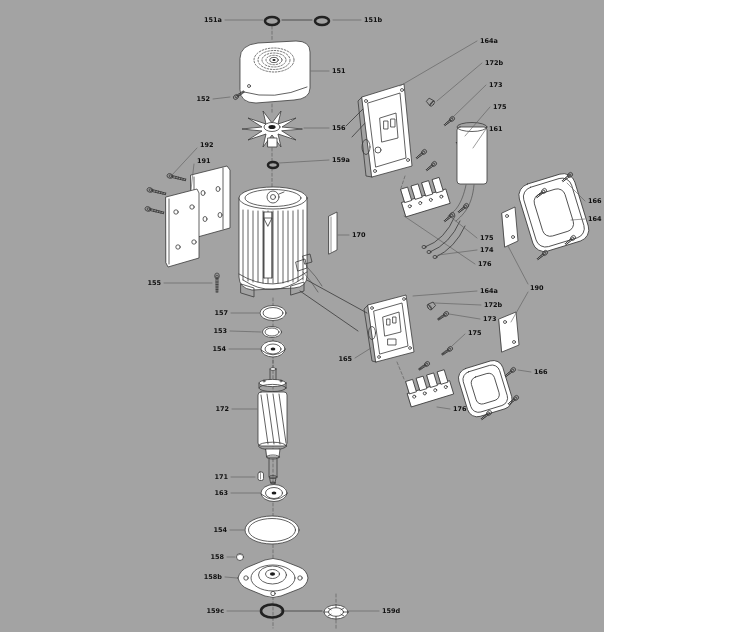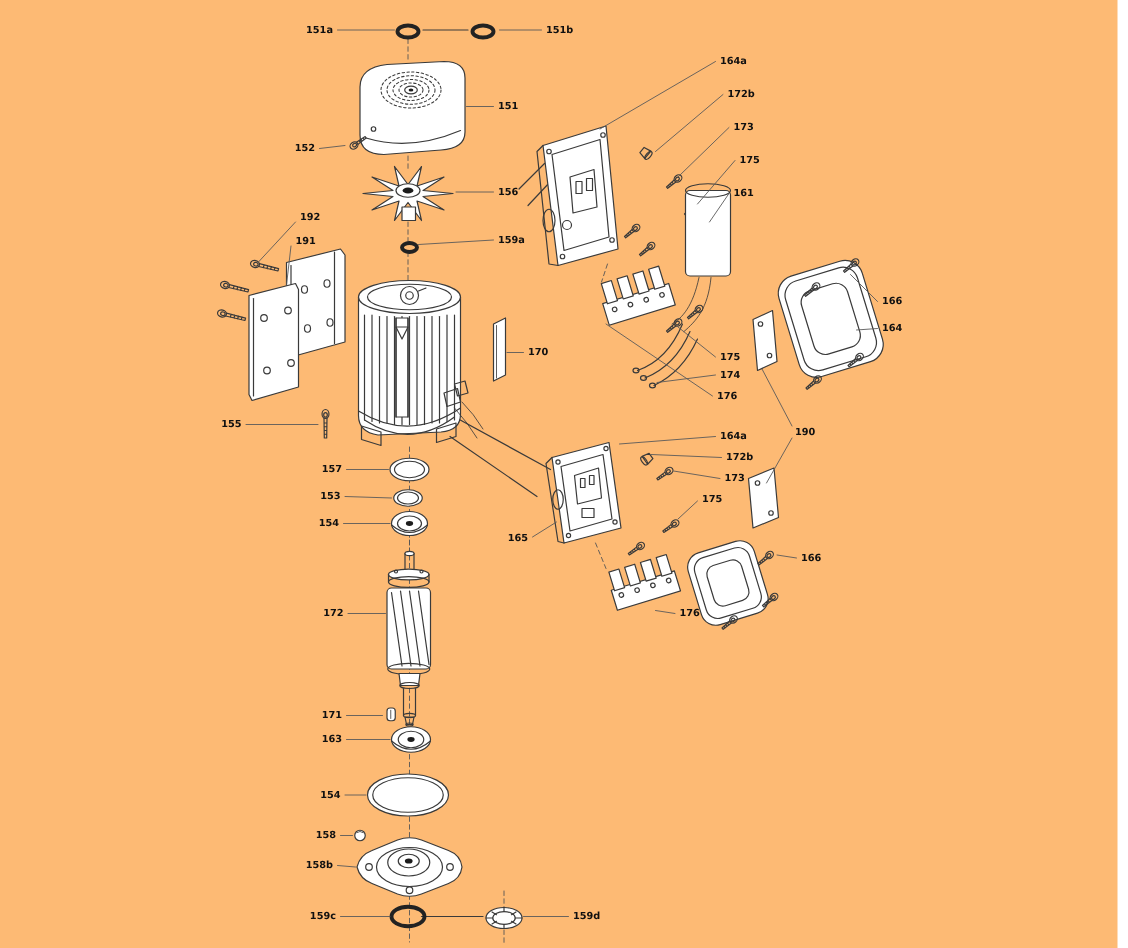--- a/index.html
+++ b/index.html
@@ -1,16 +1,16 @@
 <!DOCTYPE html>
 <html><head>
 <meta charset="utf-8">
 <style>
   html,body{margin:0;padding:0;background:#fff;}
-  #stage{position:relative;width:745px;height:632px;background:#fdba74;overflow:hidden;}
+  #stage{position:relative;width:604px;height:632px;background:#a3a3a3;overflow:hidden;}
   svg{display:block;}
   svg path,svg rect,svg ellipse,svg circle,svg line,svg polyline,svg polygon{
     fill:none;stroke:#3a3a3a;stroke-width:.8;stroke-linecap:round;stroke-linejoin:round;}
   .fw{fill:#ffffff;}
   .dk{fill:#1c1c1c;stroke:none;}
   .thick{stroke-width:2.6;stroke:#222;}
   .thin{stroke-width:.55;}
   .dash{stroke-dasharray:3,2.2;stroke-width:.6;stroke:#555;}
   .vent{stroke-dasharray:1.6,1.6;stroke-width:.7;}
   .leader{stroke:#5a5a5a;stroke-width:.6;}

